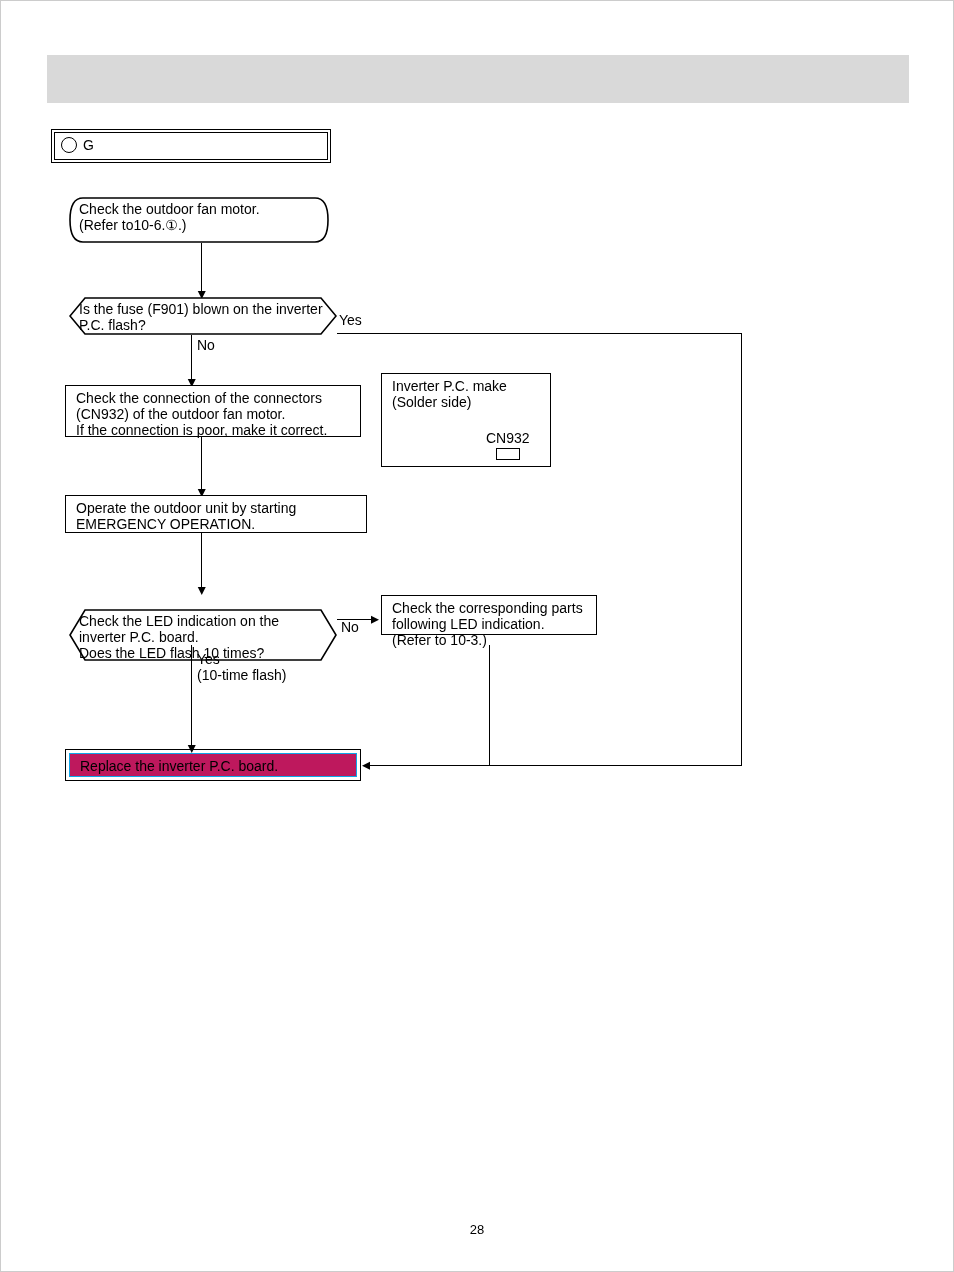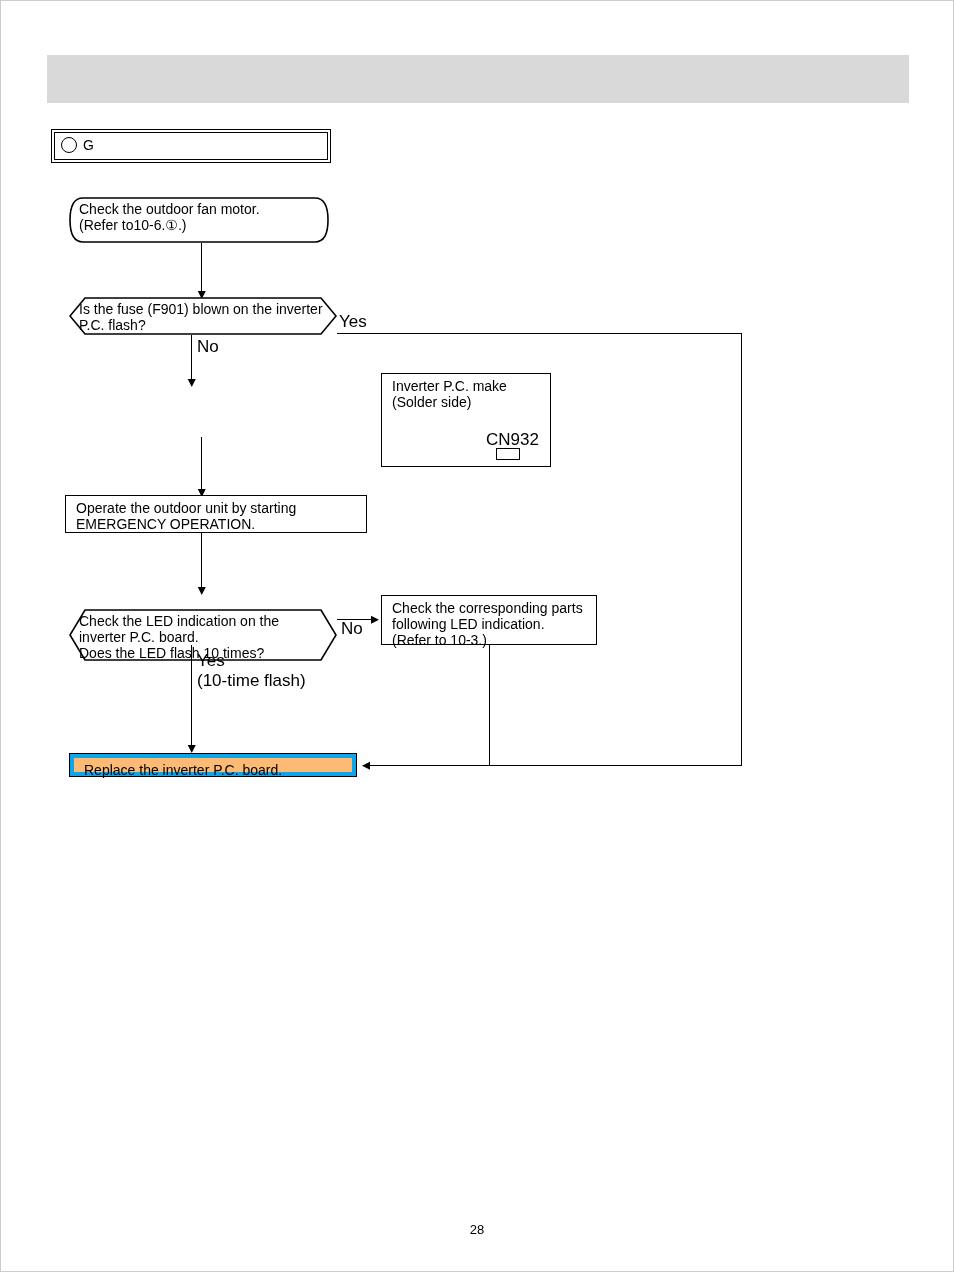--- a/index.html
+++ b/index.html
@@ -6,23 +6,23 @@
   .page{position:relative;width:954px;height:1272px;margin:0 auto;background:#fff;border:1px solid #ccc;box-sizing:border-box}
   .header-band{position:absolute;left:46px;top:54px;width:862px;height:48px;background:#d9d9d9}
   .title-frame{position:absolute;left:50px;top:128px;width:280px;height:34px;border:4px double #000;box-sizing:border-box}
   .title-inner{position:absolute;left:6px;top:4px;display:flex;align-items:center;gap:6px}
   .title-circ{width:16px;height:16px;border:1.5px solid #000;border-radius:50%;box-sizing:border-box}
   .flow-shape{position:absolute;box-sizing:border-box;padding:4px 10px;line-height:1.15}
   .lozenge{border:none}
   .lozenge svg{position:absolute;left:0;top:0;width:100%;height:100%}
   .lozenge .txt{position:relative}
   .rect{border:1.8px solid #000;background:#fff}
-  .dbl-rect{border:5px solid #0ea5e9;background:#fdba74}
+  .dbl-rect{border:1px solid #0ea5e9;background:#be185d}
   .dbl-rect::before{content:"";position:absolute;left:-5px;top:-5px;right:-5px;bottom:-5px;border:1px solid #000}
-  .lbl{position:absolute;font-size:17px}
+  .lbl{position:absolute;font-size:14px}
   .page-num{position:absolute;left:0;right:0;bottom:34px;text-align:center;font-size:13px}
   
   .v-line{position:absolute;width:0;border-left:1.5px solid #000}
   .h-line{position:absolute;height:0;border-top:1.5px solid #000}
   .arr-d{position:absolute;width:0;height:0;border-left:4px solid transparent;border-right:4px solid transparent;border-top:8px solid #000;transform:translateX(-3.25px)}
   .arr-r{position:absolute;width:0;height:0;border-top:4px solid transparent;border-bottom:4px solid transparent;border-left:8px solid #000;transform:translateY(-3.25px)}
   .arr-l{position:absolute;width:0;height:0;border-top:4px solid transparent;border-bottom:4px solid transparent;border-right:8px solid #000;transform:translateY(-3.25px)}
   .cn-box{position:absolute;width:22px;height:10px;border:1.5px solid #000;background:#fff}
 </style>
 </head>
@@ -59,20 +59,24 @@
 
   <div class="lbl" style="left:338px;top:311px">Yes</div>
 
   <div class="h-line" style="left:336px;top:332px;width:404px"></div>
 
   <div class="lbl" style="left:196px;top:336px">No</div>
 
   <div class="v-line" style="left:190px;top:334px;height:46px"></div>
   <div class="arr-d" style="left:190px;top:378px"></div>
 
+  <div class="flow-shape rect" style="left:64px;top:384px;width:296px;height:52px">
+    <span style="white-space:pre-line">Check the connection of the connectors (CN932) of the outdoor fan motor.
+If the connection is poor, make it correct.</span>
+  </div>
 
   <div class="flow-shape rect" style="left:380px;top:372px;width:170px;height:94px">
     <span style="white-space:pre-line">Inverter P.C. make
 (Solder side)</span>
     <div class="lbl" style="left:104px;top:56px">CN932</div>
     <div class="cn-box" style="left:114px;top:74px"></div>
   </div>
 
   <div class="v-line" style="left:200px;top:436px;height:54px"></div>
   <div class="arr-d" style="left:200px;top:488px"></div>
@@ -89,21 +93,21 @@
         <path d="M16 1 H252 L267 26 L252 51 H16 L1 26 Z" fill="#fff" stroke="#000" stroke-width="1.6"></path>
       </svg>
     <div class="txt" style="white-space:pre-line">Check the LED indication on the inverter P.C. board.
 Does the LED flash 10 times?</div>
   </div>
 
   <div class="lbl" style="left:340px;top:618px">No</div>
   <div class="h-line" style="left:336px;top:618px;width:36px"></div>
   <div class="arr-r" style="left:370px;top:618px"></div>
 
-  <div class="flow-shape rect" style="left:380px;top:594px;width:216px;height:50px">
+  <div class="flow-shape rect" style="left:380px;top:594px;width:216px;height:40px">
     <span style="white-space:pre-line">Check the corresponding parts following LED indication.
 (Refer to 10-3.)</span>
   </div>
 
   <div class="lbl" style="left:196px;top:650px;white-space:pre-line">Yes
 (10-time flash)</div>
 
   <div class="v-line" style="left:190px;top:644px;height:102px"></div>
   <div class="arr-d" style="left:190px;top:744px"></div>
 

